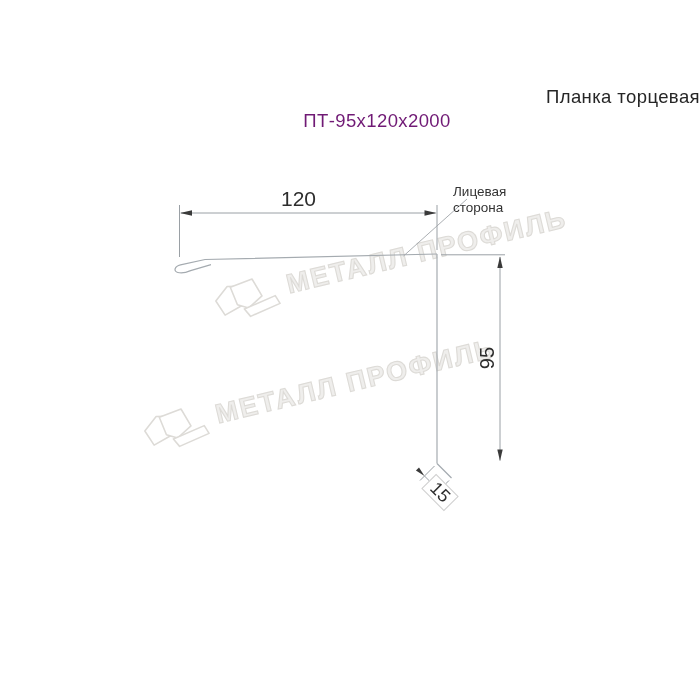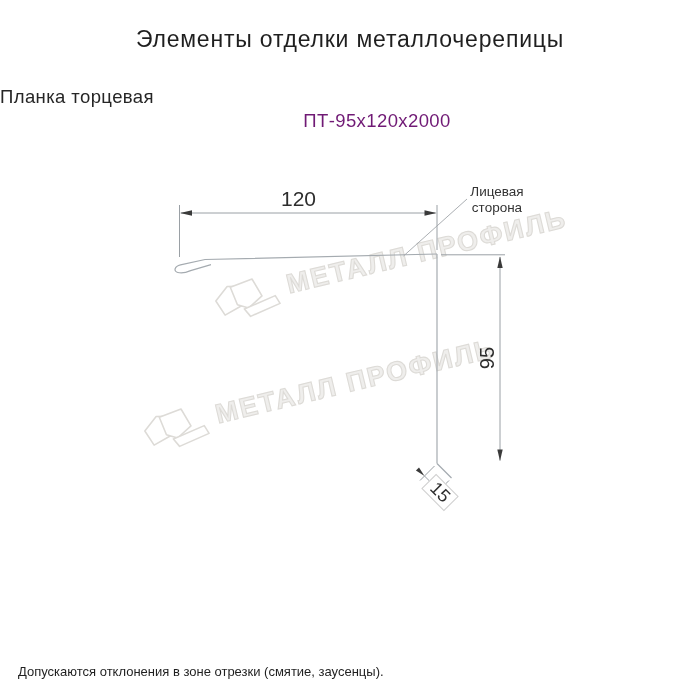--- a/index.html
+++ b/index.html
@@ -6,21 +6,21 @@
   .canvas{
     position:relative;width:700px;height:700px;background:#ffffff;overflow:hidden;
     font-family:"Liberation Sans","DejaVu Sans",sans-serif;color:#1f1f1f;
   }
   
   .page-title{
     position:absolute;top:26px;left:0;width:100%;text-align:center;
     font-size:23px;letter-spacing:0.8px;color:#1f1f1f;
   }
   .product-name{
-    position:absolute;top:86px;left:0;width:100%;text-align:left;
+    position:absolute;top:86px;left:0;width:100%;text-align:right;
     font-size:18.5px;letter-spacing:0.4px;color:#262626;
   }
   .product-code{
     position:absolute;top:110px;left:0;width:100%;text-align:center;
     font-size:18.5px;letter-spacing:0.4px;color:#701a75;margin-left:27px;
   }
   
   .wm{
     position:absolute;display:flex;align-items:center;gap:8px;z-index:1;
     transform-origin:36px 27px;transform:rotate(-13.5deg);
@@ -41,33 +41,32 @@
     left:471px;top:347px;width:32px;height:22px;text-align:center;
     font-size:20px;line-height:22px;transform:rotate(-90deg);
   }
   .dim-15{
     left:424px;top:482px;width:32px;height:21px;box-sizing:border-box;
     text-align:center;font-size:18px;line-height:19px;
     transform:rotate(45deg);background:#ffffff;border:1px solid #cfcfcf;
   }
   .face-label{
     position:absolute;left:453px;top:184px;width:88px;z-index:3;
-    text-align:center;font-size:13.5px;line-height:15.5px;color:#333333;
+    text-align:left;font-size:13.5px;line-height:15.5px;color:#333333;
   }
   
   .footer-note{position:absolute;left:18px;font-size:13px;color:#1f1f1f;}
   .footer-1{top:646px;}
   .footer-2{top:664px;}
 </style>
 </head>
 <body>
 
 <div class="canvas">
 
-  <div class="page-title">Элементы отделки металлочерепицы</div>
   <div class="product-name">Планка торцевая</div>
   <div class="product-code">ПТ-95х120х2000</div>
 
   <div class="wm wm-upper">
     <svg class="wm-logo" viewBox="0 0 100 74">
       <g fill="#ffffff" stroke="#dddbd7" stroke-width="2.2" stroke-linejoin="round">
         <path d="M 10,36 L 30,20 L 48,24 L 46,50 L 18,58 Z"></path>
         <path d="M 34,22 L 66,18 L 74,44 L 52,56 L 38,48 Z"></path>
         <path d="M 46,56 L 92,48 L 96,60 L 52,68 Z"></path>
       </g>
@@ -124,15 +123,14 @@
 
   <div class="dim-label dim-120">120</div>
   <div class="dim-label dim-95">95</div>
   <div class="dim-label dim-15">15</div>
 
   <div class="face-label">
     <div>Лицевая</div>
     <div>сторона</div>
   </div>
 
-  <div class="footer-note footer-2">Допускаются отклонения в зоне отрезки (смятие, заусенцы).</div>
 
 </div>
 
 </body></html>

